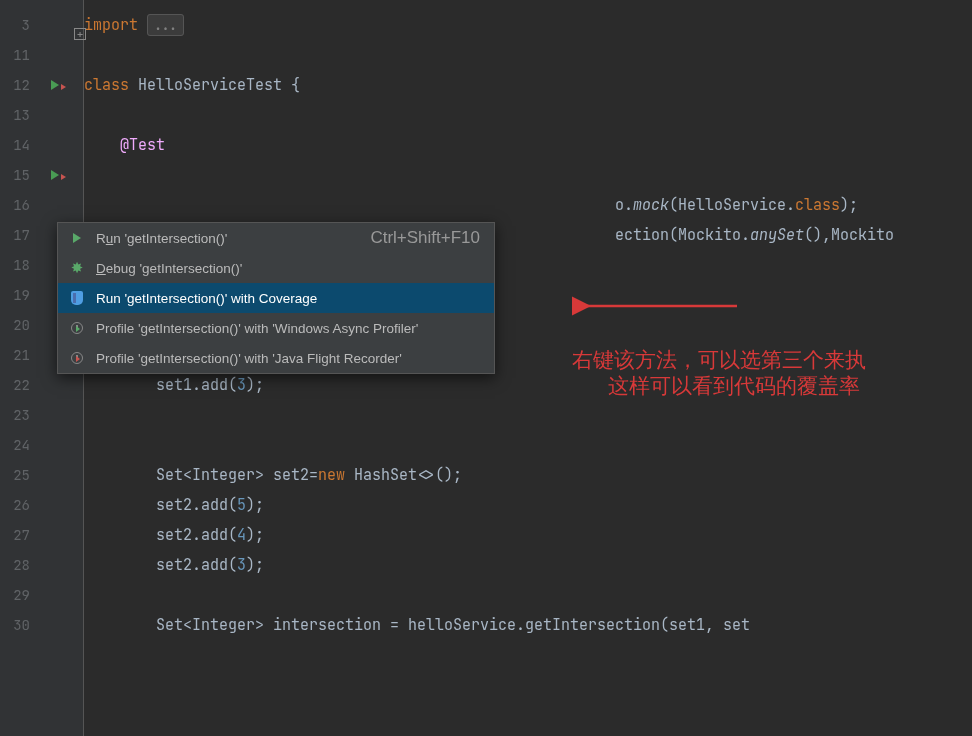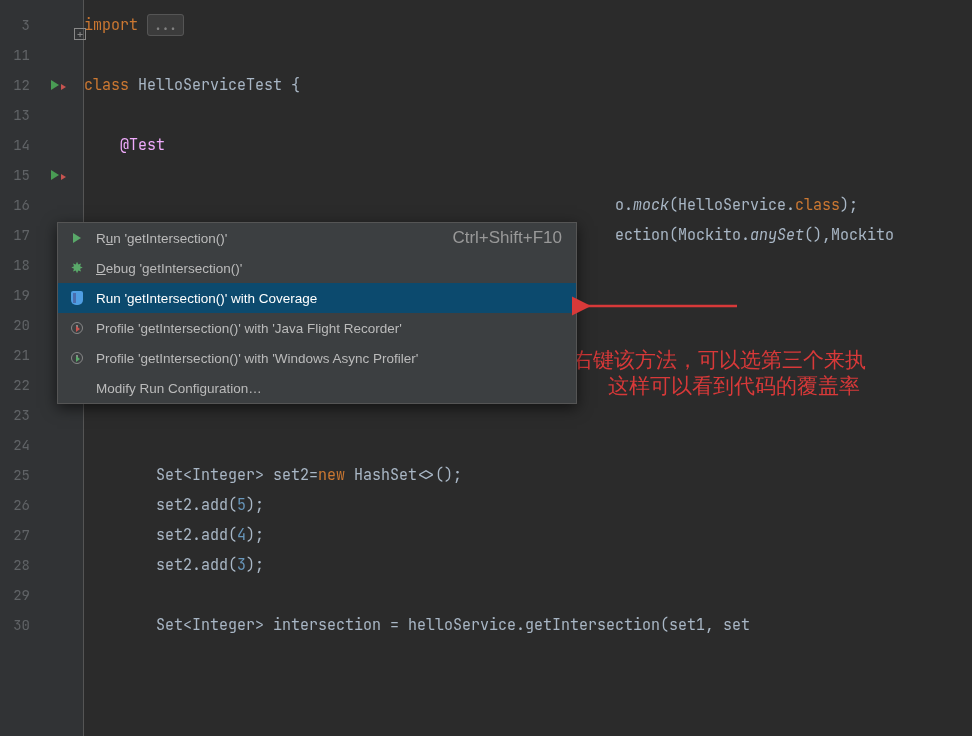--- a/index.html
+++ b/index.html
@@ -62,21 +62,21 @@
     display:inline-flex; width:12px;height:12px;border:1px solid #888; color:#888;
     align-items:center; justify-content:center; font-size:11px; line-height:10px;
     position:absolute; left:-10px; top:18px;
   }
 
   
   .ctx-menu {
     position: absolute;
     left: 57px;
     top: 222px;
-    width: 520px;
+    width: 438px;
     background: #3c3f41;
     border: 1px solid #555555;
     box-shadow: 0 4px 14px rgba(0,0,0,0.6);
     font-family: "Segoe UI", Arial, sans-serif;
     font-size: 13.5px;
     color: #bbbbbb;
     z-index: 10;
   }
   .ctx-item {
     display: flex;
@@ -222,36 +222,32 @@
     <span class="ic ic-debug">✸</span>
     <span class="label"><span class="underline-char">D</span><span>ebug 'getIntersection()'</span></span>
   </div>
   <div class="ctx-item highlight">
     <span class="ic">
         <span class="ic-shield"></span>
       </span>
     <span class="label">Run 'getIntersection()' with Coverage</span>
   </div>
   <div class="ctx-item">
+    <span class="ic ic-clock-arrow">
+        <span class="ic-clock"></span>
+        <span class="tri"></span>
+      </span>
+    <span class="label">Profile 'getIntersection()' with 'Windows Async Profiler'</span>
+  </div>
+  <div class="ctx-item">
     <span class="ic ic-clock-arrow ic-clock-red">
         <span class="ic-clock"></span>
         <span class="tri"></span>
       </span>
     <span class="label">Profile 'getIntersection()' with 'Java Flight Recorder'</span>
-  </div>
-  <div class="ctx-item">
-    <span class="ic ic-clock-arrow">
-        <span class="ic-clock"></span>
-        <span class="tri"></span>
-      </span>
-    <span class="label">Profile 'getIntersection()' with 'Windows Async Profiler'</span>
-  </div>
-  <div class="ctx-item">
-    <span class="ic"></span>
-    <span class="label">Modify Run Configuration…</span>
   </div>
 </div>
 
 <svg class="arrow-svg" viewBox="0 0 170 20">
   <defs>
     <marker id="ah" markerWidth="10" markerHeight="10" refX="2" refY="5" orient="auto">
       <path d="M10,0 L0,5 L10,10 Z" fill="#d83939"></path>
     </marker>
   </defs>
   <line x1="165" y1="10" x2="14" y2="10" stroke="#d83939" stroke-width="2.5" marker-end="url(#ah)"></line>

